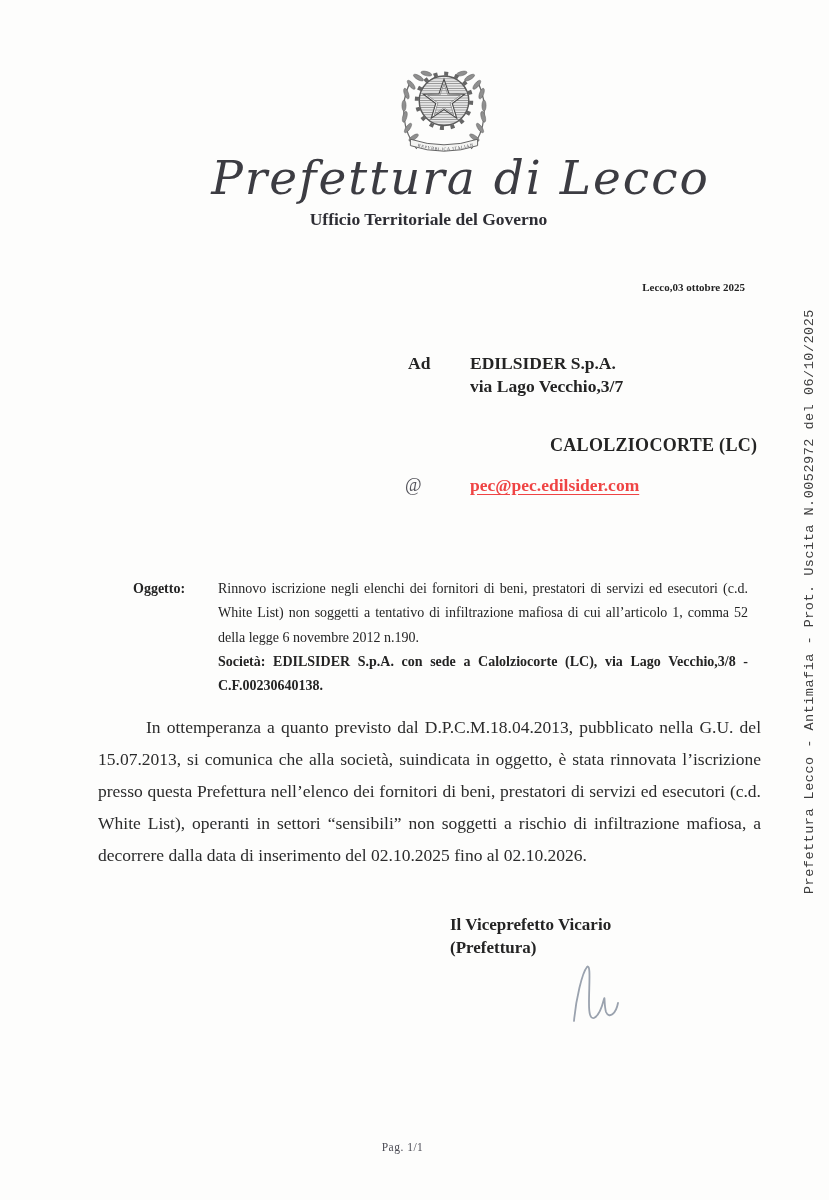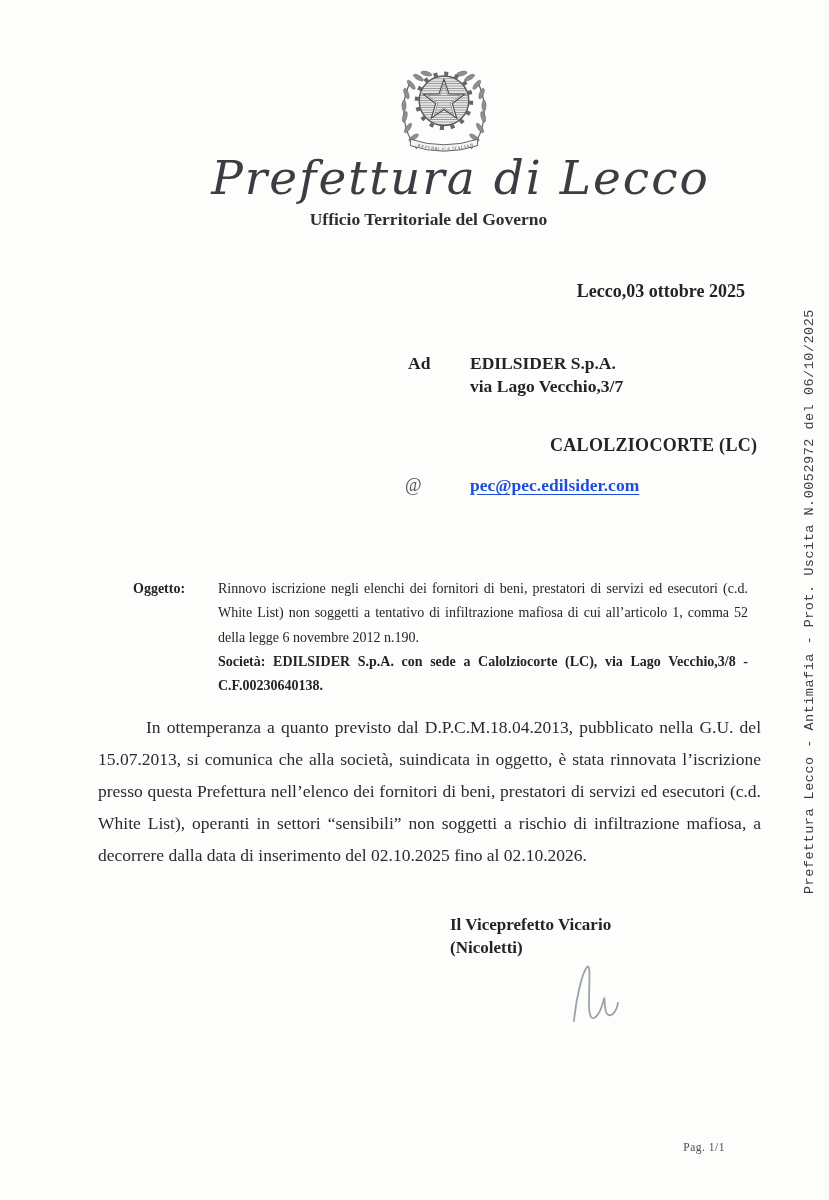--- a/index.html
+++ b/index.html
@@ -24,21 +24,21 @@
     letter-spacing:2px;
     color:#3c3c42;
   }
   .org-subtitle{
     position:relative;left:14px;
     margin-top:4px;
     font-size:17.5px;font-weight:bold;color:#2e2e34;
   }
 
   
-  .date-line{position:absolute;top:281px;right:84px;font-size:18px;font-weight:bold;}
+  .date-line{position:absolute;top:281px;right:84px;font-size:11px;font-weight:bold;}
 
   
   .recipient{position:absolute;top:352px;left:408px;display:flex;font-weight:bold;font-size:17.5px;line-height:23px;}
   .to-label{width:62px;}
   .city-line{position:absolute;top:435px;left:550px;font-size:18px;font-weight:bold;letter-spacing:.3px;text-align:right;}
   .email-row{position:absolute;top:475px;left:405px;display:flex;align-items:baseline;}
   .at-symbol{width:65px;font-size:18px;color:#55555c;}
   .email-link{
     font-size:17.5px;font-weight:bold;
     text-decoration:underline;
@@ -62,21 +62,21 @@
   }
 
   
   .signature{position:absolute;top:913px;left:450px;width:330px;text-align:left;font-size:17px;font-weight:bold;line-height:23px;}
   .sig-scrawl{display:block;margin:2px auto 0 118px;}
 
   
   .page-footer{
     position:absolute;top:1141px;left:0;width:725px;
     padding-left:80px;box-sizing:border-box;
-    text-align:right;
+    text-align:center;
     font-size:11.5px;color:#4c4c55;letter-spacing:.5px;
   }
 
   
   .protocol-stamp{
     position:absolute;top:294px;right:13px;height:600px;
     writing-mode:vertical-rl;
     transform:rotate(180deg);
     white-space:nowrap;
     font-family:"Liberation Mono", monospace;
@@ -150,36 +150,36 @@
     <span class="recipient-lines">
       <span style="display:block">EDILSIDER S.p.A.</span>
       <span style="display:block">via Lago Vecchio,3/7</span>
     </span>
   </div>
 
   <div class="city-line">CALOLZIOCORTE (LC)</div>
 
   <div class="email-row">
     <span class="at-symbol">@</span>
-    <a class="email-link" style="color:#1d4ed8">pec@pec.edilsider.com</a>
+    <a class="email-link" style="color:#ef4444">pec@pec.edilsider.com</a>
   </div>
 
   <div class="subject-row">
     <span class="subject-label">Oggetto:</span>
     <span class="subject-text">
       <span>Rinnovo iscrizione negli elenchi dei fornitori di beni, prestatori di servizi ed esecutori (c.d. White List) non soggetti a tentativo di infiltrazione mafiosa di cui all’articolo 1, comma 52 della legge 6 novembre 2012 n.190.</span>
       <span class="subject-company">Società: EDILSIDER S.p.A. con sede a Calolziocorte (LC), via Lago Vecchio,3/8 - C.F.00230640138.</span>
     </span>
   </div>
 
   <p class="body-par">In ottemperanza a quanto previsto dal D.P.C.M.18.04.2013, pubblicato nella G.U. del 15.07.2013, si comunica che alla società, suindicata in oggetto, è stata rinnovata l’iscrizione presso questa Prefettura nell’elenco dei fornitori di beni, prestatori di servizi ed esecutori (c.d. White List), operanti in settori “sensibili” non soggetti a rischio di infiltrazione mafiosa, a decorrere dalla data di inserimento del 02.10.2025 fino al 02.10.2026.</p>
 
   <div class="signature">
     <div>Il Viceprefetto Vicario</div>
-    <div>(Nicoletti)</div>
+    <div>(Prefettura)</div>
     <svg class="sig-scrawl" width="86" height="66" viewBox="0 0 86 66" aria-hidden="true">
       <path d="M6,60 C8,38 14,12 19,6 C23,2 21,24 21,42 C21,52 22,58 26,57 C31,55 34,46 36,38 C37,34 36,44 38,51 C41,58 48,53 50,42" fill="none" stroke="#9aa2ae" stroke-width="1.8" stroke-linecap="round"></path>
     </svg>
   </div>
 
   <div class="page-footer">Pag. 1/1</div>
 
   <div class="protocol-stamp">Prefettura Lecco - Antimafia - Prot. Uscita N.0052972 del 06/10/2025</div>
 
 </div>

